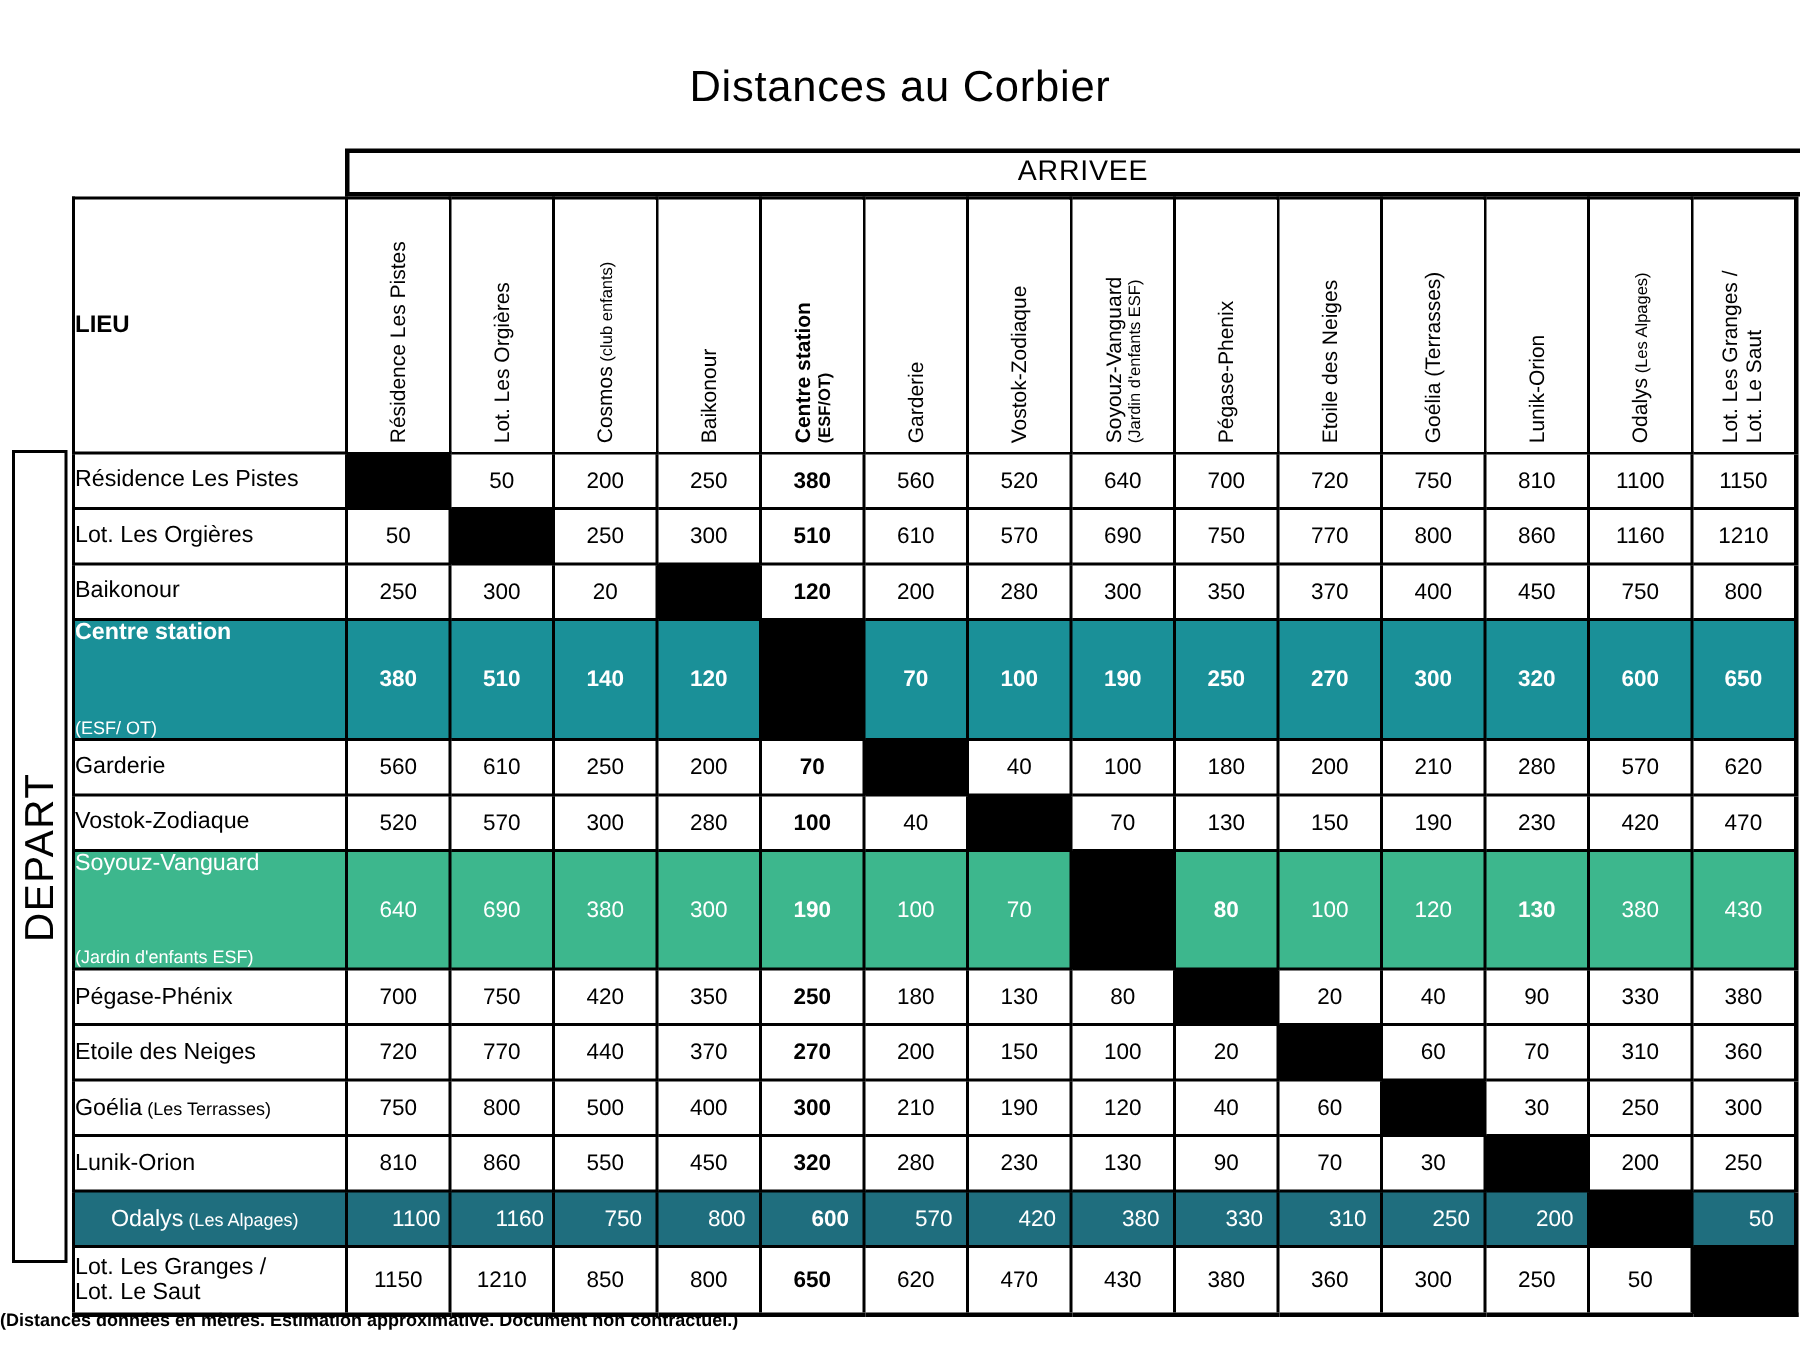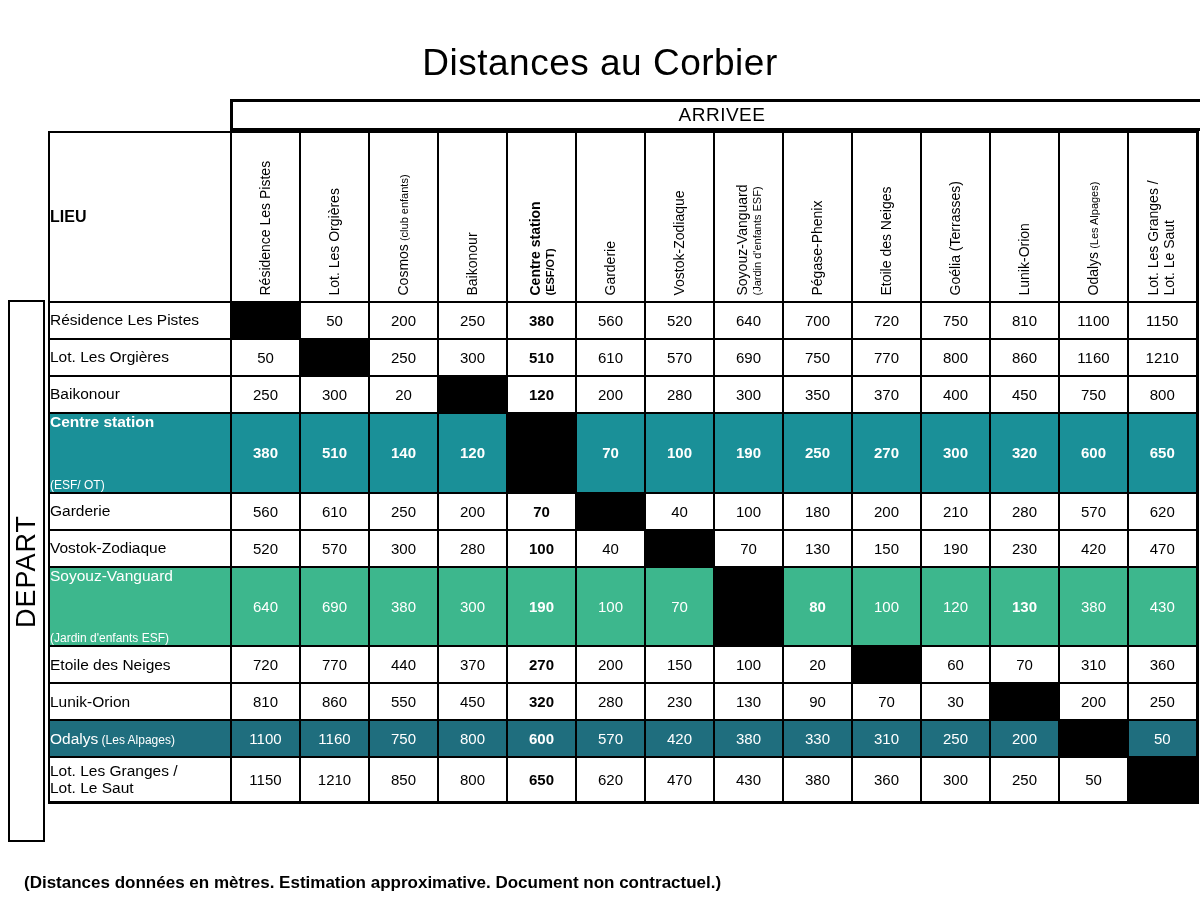--- a/index.html
+++ b/index.html
@@ -1,18 +1,18 @@
 <!DOCTYPE html>
 <html style="--teal: #1A9098; --green: #3DB78D; --darkteal: #1F6E7E;"><head>
 <meta charset="utf-8">
 <style>
   html,body{margin:0;padding:0;background:#fff;}
   body{width:1200px;height:900px;font-family:"Liberation Sans",sans-serif;color:#000;}
   .page{position:relative;width:1200px;height:900px;overflow:hidden;background:#fff;}
-  .title{position:absolute;top:42px;left:0;width:100%;text-align:center;font-size:37px;font-weight:400;letter-spacing:.5px;}
+  .title{position:absolute;top:42px;left:0;width:100%;text-align:center;font-size:29px;font-weight:400;letter-spacing:.5px;}
   .arrivee-box{position:absolute;left:230px;top:99px;width:984px;height:32px;border:3px solid #000;box-sizing:border-box;
     display:flex;align-items:center;justify-content:center;font-size:19px;letter-spacing:.5px;}
   table.grid{position:absolute;left:48px;top:131px;border-collapse:collapse;table-layout:fixed;}
   table.grid td{border:2px solid #000;box-sizing:border-box;padding:0;background:#fff;}
   
   td.vcell{position:relative;height:170px;border-top-width:3px;border-bottom-width:3px;}
   td.lieu{border-top-width:3px;border-left-width:3px;border-bottom-width:3px;text-align:left;
     font-weight:bold;font-size:16px;}
   .vtext{position:absolute;left:50%;top:50%;transform:translate(-50%,-50%) rotate(-90deg);
     width:160px;font-size:14px;line-height:1.12;text-align:left;padding-left:3px;}
@@ -23,28 +23,28 @@
   td.rowlabel .sub{font-size:12px;}
   td.rowlabel .subline{font-size:12px;margin-top:48px;}
   td.cell{text-align:center;font-size:15px;}
   td.black{background:#000 !important;}
   tr.h-std{height:37px;} tr.h-tall{height:45px;}
   tr.teal td:not(.black){background:var(--teal);color:#fff;}
   tr.teal td.cell{font-weight:bold;}
   tr.teal td.rowlabel{font-weight:bold;}
   tr.teal td.rowlabel .subline{font-weight:normal;}
   tr.green td:not(.black){background:var(--green);color:#fff;}
-  tr.darkteal td:not(.black){background:var(--darkteal);color:#fff;}
+  tr.darkteal td:not(.black){background:var(--darkteal);color:#fff;padding-left:24px;}
   td.bold{font-weight:bold;}
   table.grid td:last-child{border-right-width:3px;}
   tbody tr:last-child td{border-bottom-width:3px;}
   .depart{position:absolute;left:8px;top:300px;width:37px;height:542px;border:2px solid #000;box-sizing:border-box;
     display:flex;align-items:center;justify-content:center;background:#fff;}
   .depart span{transform:rotate(-90deg);white-space:nowrap;font-size:27px;letter-spacing:1px;}
-  .footer{position:absolute;left:24px;top:873px;font-size:17px;font-weight:bold;}
+  .footer{position:absolute;left:0;top:873px;font-size:12px;font-weight:bold;}
 </style>
 </head>
 <body>
 
 <div class="page">
   <div class="title">Distances au Corbier</div>
   <div class="arrivee-box">ARRIVEE</div>
   <table class="grid">
     <colgroup id="cols">
         <col style="width: 182px;">
@@ -270,36 +270,74 @@
           <td class="black"></td>
           <td class="cell bold">80</td>
           <td class="cell">100</td>
           <td class="cell">120</td>
           <td class="cell bold">130</td>
           <td class="cell">380</td>
           <td class="cell">430</td>
         </tr>
         <tr class="h-std">
           <td class="rowlabel">
+            <div>Pégase-Phénix</div>
+          </td>
+          <td class="cell">700</td>
+          <td class="cell">750</td>
+          <td class="cell">420</td>
+          <td class="cell">350</td>
+          <td class="cell bold">250</td>
+          <td class="cell">180</td>
+          <td class="cell">130</td>
+          <td class="cell">80</td>
+          <td class="black"></td>
+          <td class="cell">20</td>
+          <td class="cell">40</td>
+          <td class="cell">90</td>
+          <td class="cell">330</td>
+          <td class="cell">380</td>
+        </tr>
+        <tr class="h-std">
+          <td class="rowlabel">
             <div>Etoile des Neiges</div>
           </td>
           <td class="cell">720</td>
           <td class="cell">770</td>
           <td class="cell">440</td>
           <td class="cell">370</td>
           <td class="cell bold">270</td>
           <td class="cell">200</td>
           <td class="cell">150</td>
           <td class="cell">100</td>
           <td class="cell">20</td>
           <td class="black"></td>
           <td class="cell">60</td>
           <td class="cell">70</td>
           <td class="cell">310</td>
           <td class="cell">360</td>
+        </tr>
+        <tr class="h-std">
+          <td class="rowlabel">
+            <div>Goélia<span class="sub"> (Les Terrasses)</span></div>
+          </td>
+          <td class="cell">750</td>
+          <td class="cell">800</td>
+          <td class="cell">500</td>
+          <td class="cell">400</td>
+          <td class="cell bold">300</td>
+          <td class="cell">210</td>
+          <td class="cell">190</td>
+          <td class="cell">120</td>
+          <td class="cell">40</td>
+          <td class="cell">60</td>
+          <td class="black"></td>
+          <td class="cell">30</td>
+          <td class="cell">250</td>
+          <td class="cell">300</td>
         </tr>
         <tr class="h-std">
           <td class="rowlabel">
             <div>Lunik-Orion</div>
           </td>
           <td class="cell">810</td>
           <td class="cell">860</td>
           <td class="cell">550</td>
           <td class="cell">450</td>
           <td class="cell bold">320</td>

